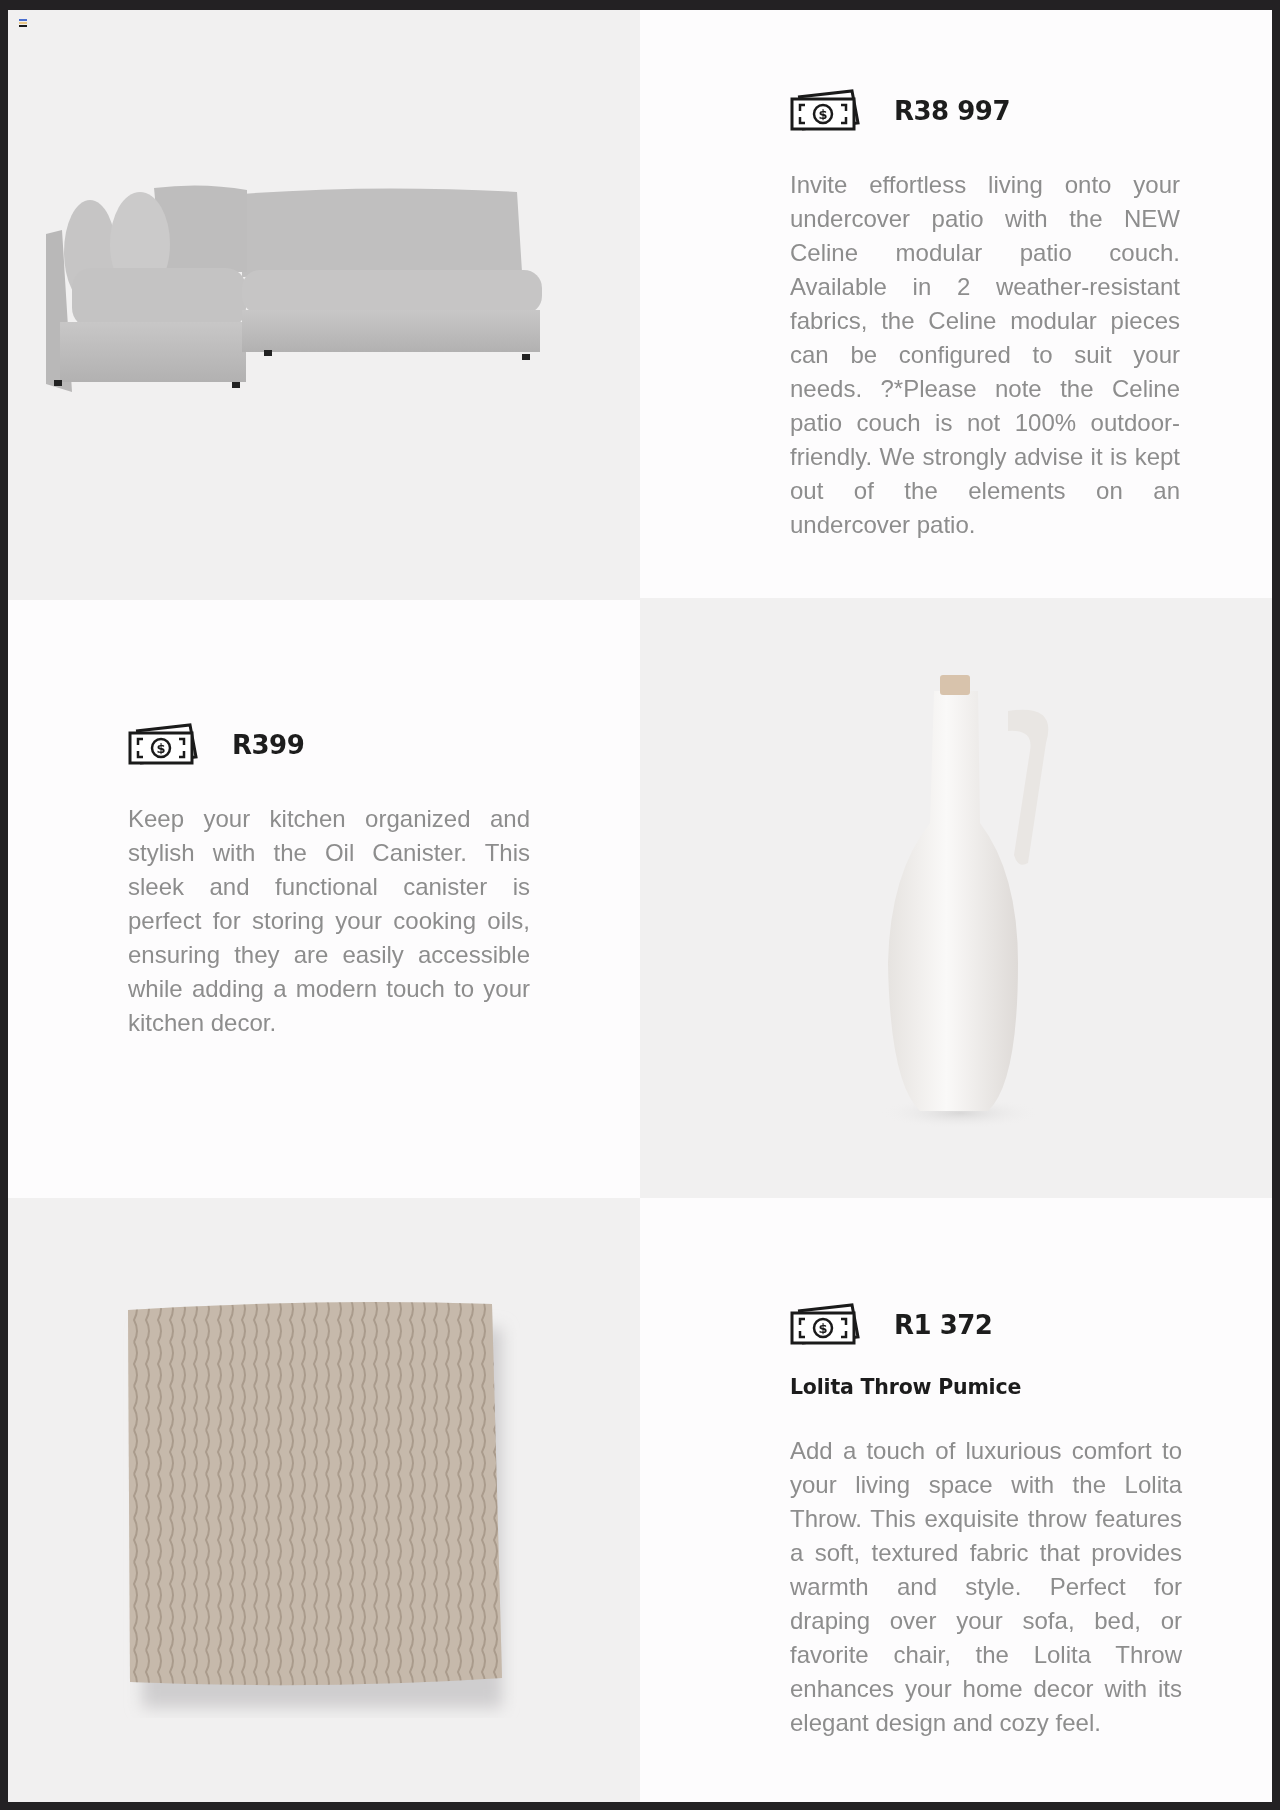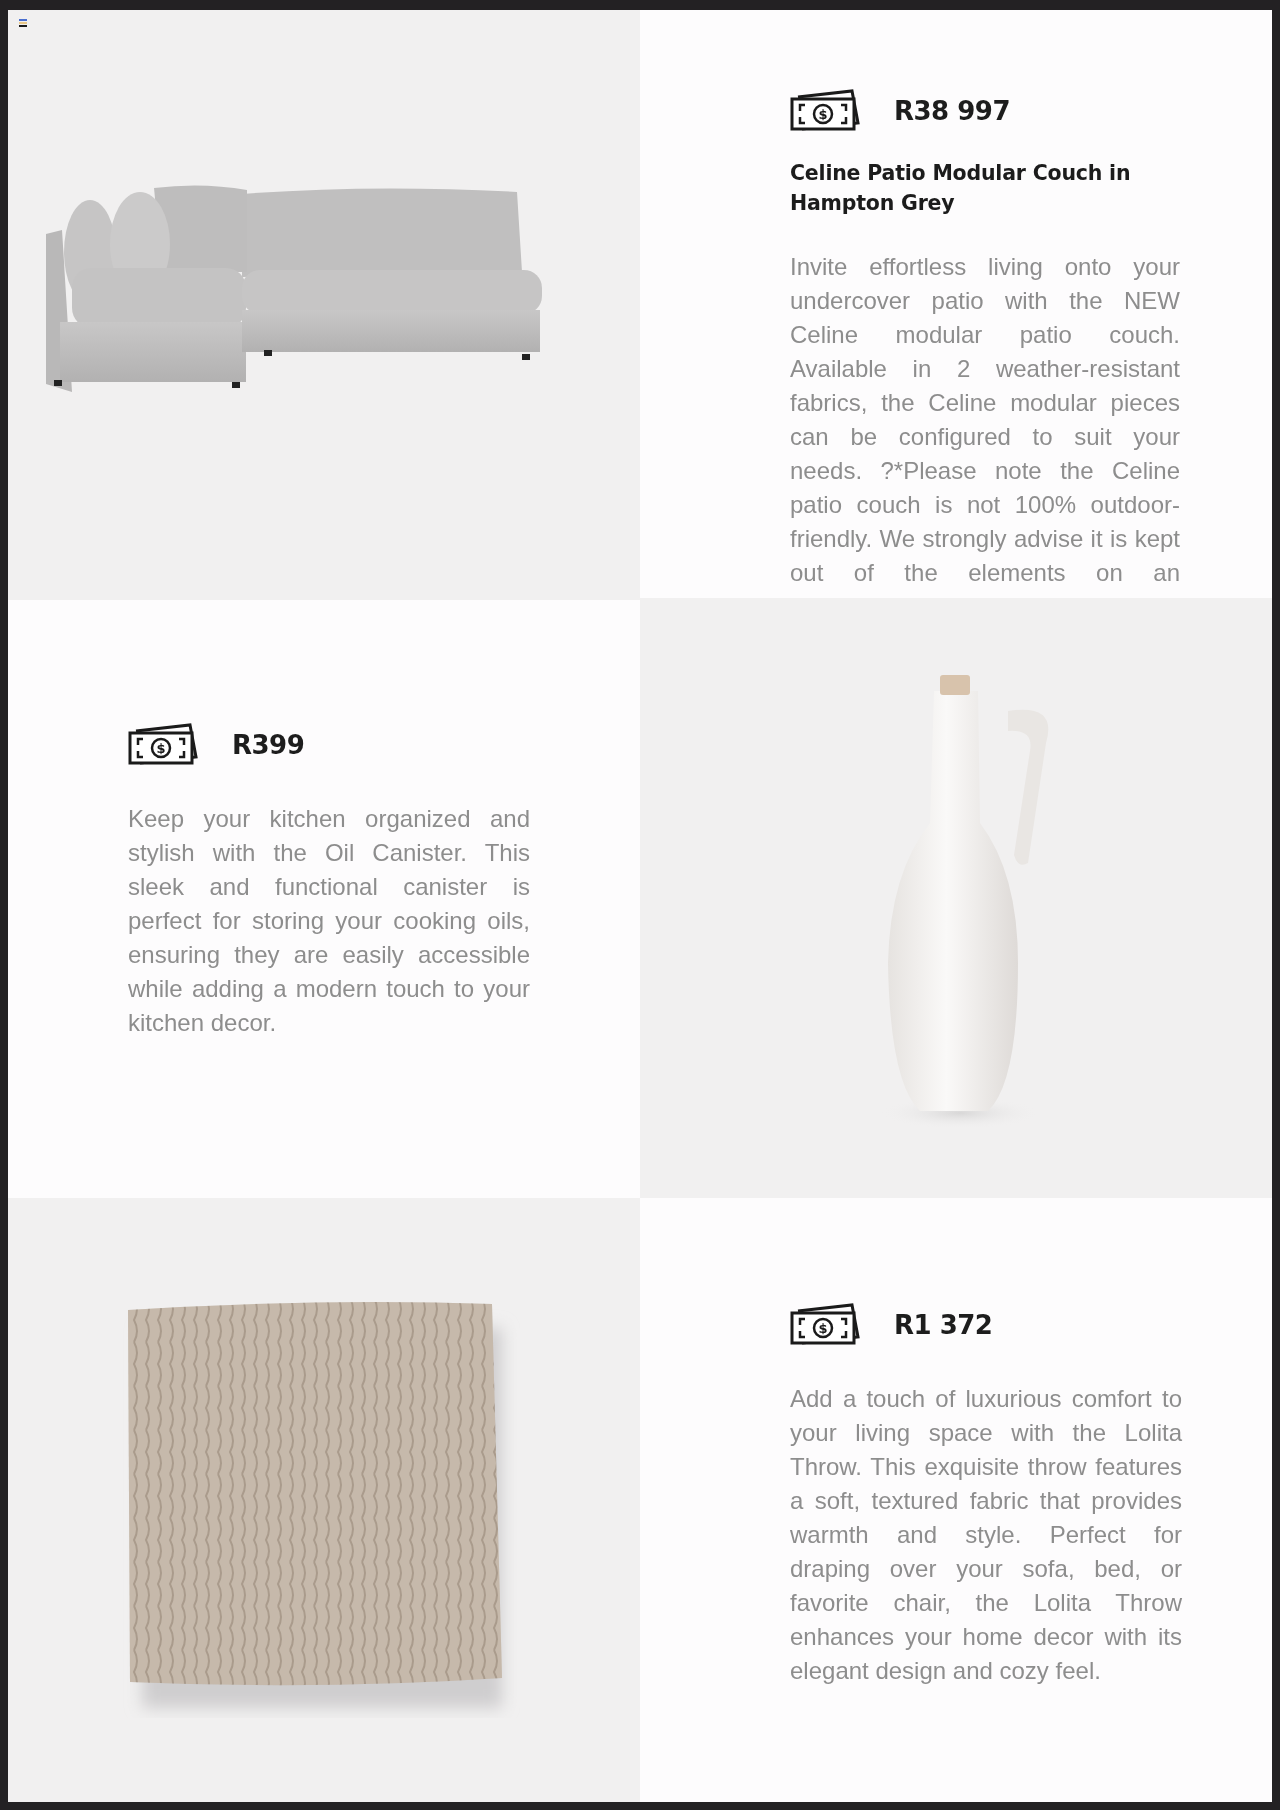--- a/index.html
+++ b/index.html
@@ -84,21 +84,20 @@
       <div class="price-row">
         <svg class="money-icon" viewBox="0 0 72 48">
           <path d="M8 10 L62 4 L68 36 L12 42" fill="none" stroke="#1a1a1a" stroke-width="3"></path>
           <rect x="2" y="12" width="62" height="30" fill="#fff" stroke="#1a1a1a" stroke-width="3"></rect>
           <circle cx="33" cy="27" r="9" fill="none" stroke="#1a1a1a" stroke-width="2.5"></circle>
           <text x="33" y="32" font-size="13" text-anchor="middle" font-family="DejaVu Sans, sans-serif" font-weight="bold" fill="#1a1a1a">$</text>
           <path d="M10 24 V18 H15 M10 30 V36 H15 M56 24 V18 H51 M56 30 V36 H51" fill="none" stroke="#1a1a1a" stroke-width="2.5"></path>
         </svg>
         <span class="price">R38 997</span>
       </div>
-      <div class="title">Celine Patio Modular Couch in Hampton Grey</div>
       <div class="desc">Invite effortless living onto your undercover patio with the NEW Celine modular patio couch. Available in 2 weather-resistant fabrics, the Celine modular pieces can be configured to suit your needs. ?*Please note the Celine patio couch is not 100% outdoor-friendly. We strongly advise it is kept out of the elements on an undercover patio.</div>
     </div>
   </div>
 
   <div class="cell white" style="left:0;top:590px;width:632px;height:598px;">
     <div class="info" style="left:120px;top:120px;width:402px;">
       <div class="price-row">
         <svg class="money-icon" viewBox="0 0 72 48">
           <path d="M8 10 L62 4 L68 36 L12 42" fill="none" stroke="#1a1a1a" stroke-width="3"></path>
           <rect x="2" y="12" width="62" height="30" fill="#fff" stroke="#1a1a1a" stroke-width="3"></rect>
@@ -154,17 +153,18 @@
       <div class="price-row">
         <svg class="money-icon" viewBox="0 0 72 48">
           <path d="M8 10 L62 4 L68 36 L12 42" fill="none" stroke="#1a1a1a" stroke-width="3"></path>
           <rect x="2" y="12" width="62" height="30" fill="#fff" stroke="#1a1a1a" stroke-width="3"></rect>
           <circle cx="33" cy="27" r="9" fill="none" stroke="#1a1a1a" stroke-width="2.5"></circle>
           <text x="33" y="32" font-size="13" text-anchor="middle" font-family="DejaVu Sans, sans-serif" font-weight="bold" fill="#1a1a1a">$</text>
           <path d="M10 24 V18 H15 M10 30 V36 H15 M56 24 V18 H51 M56 30 V36 H51" fill="none" stroke="#1a1a1a" stroke-width="2.5"></path>
         </svg>
         <span class="price">R1 372</span>
       </div>
+      <div class="title">Lolita Throw Pumice</div>
       <div class="desc">Add a touch of luxurious comfort to your living space with the Lolita Throw. This exquisite throw features a soft, textured fabric that provides warmth and style. Perfect for draping over your sofa, bed, or favorite chair, the Lolita Throw enhances your home decor with its elegant design and cozy feel.</div>
     </div>
   </div>
 
 </div>
 
 </body></html>

